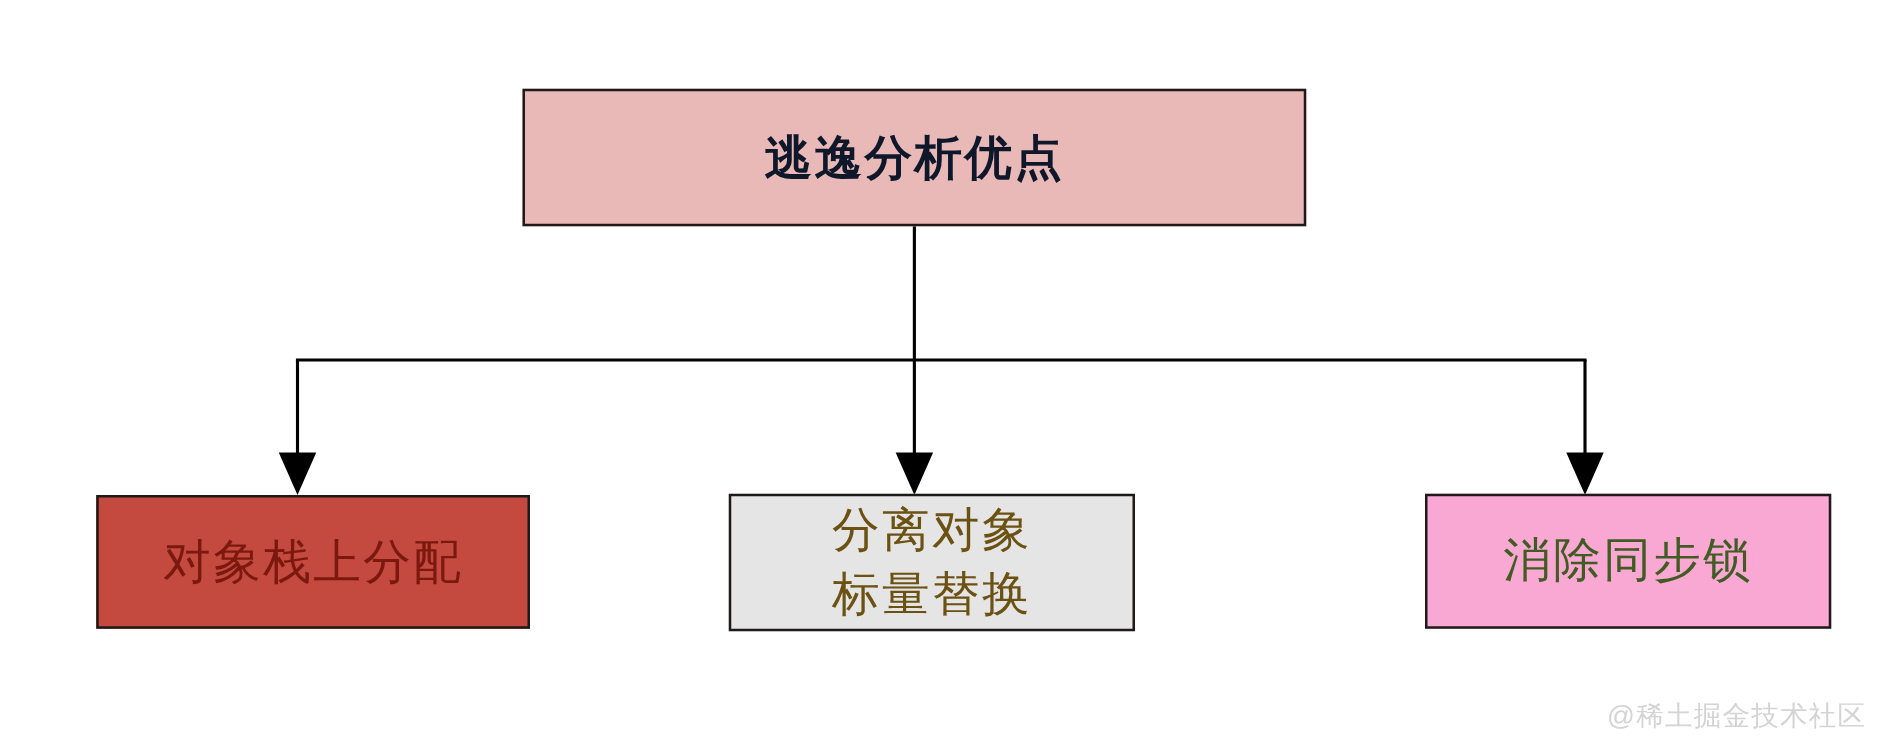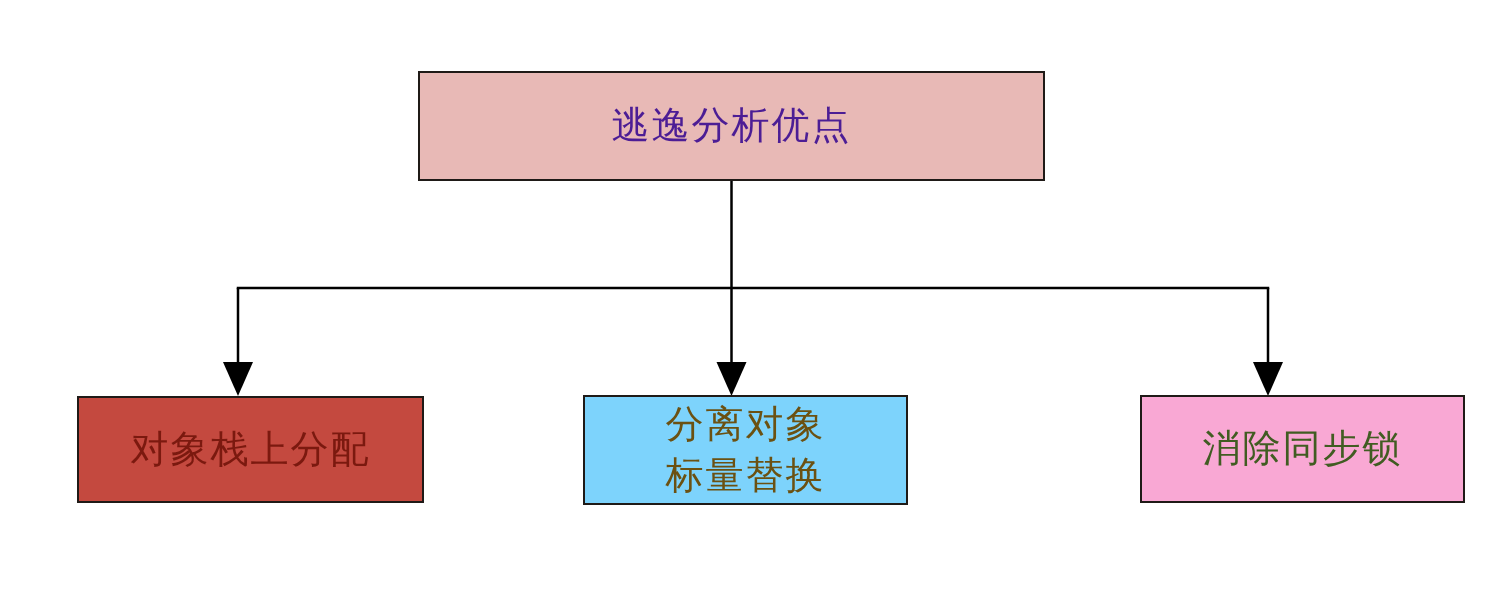--- a/index.html
+++ b/index.html
@@ -60,23 +60,24 @@
     <line x1="731.5" y1="181" x2="731.5" y2="289"></line>
     <line x1="236.75" y1="288" x2="1269.25" y2="288"></line>
     <line x1="238" y1="288" x2="238" y2="366"></line>
     <line x1="731.5" y1="288" x2="731.5" y2="366"></line>
     <line x1="1268" y1="288" x2="1268" y2="366"></line>
     <polygon points="223,362 253,362 238,396"></polygon>
     <polygon points="716.5,362 746.5,362 731.5,396"></polygon>
     <polygon points="1253,362 1283,362 1268,396"></polygon>
   </svg>
 
-  <div class="node node-root" style="background-color: rgb(232, 185, 182); color: #4c1d95; border-color: rgb(31, 26, 23);">逃逸分析优点</div>
+  <div class="node node-root" style="background-color: rgb(232, 185, 182); color: #0f172a; border-color: rgb(31, 26, 23); font-weight: bold;">逃逸分析优点</div>
 
   <div class="node node-left" style="background-color: rgb(196, 73, 63); color: rgb(123, 25, 15); border-color: rgb(31, 26, 23);">对象栈上分配</div>
 
-  <div class="node node-mid" style="background-color: #7dd3fc; color: rgb(107, 81, 18); border-color: rgb(31, 26, 23);">分离对象
+  <div class="node node-mid" style="background-color: #e5e5e5; color: rgb(107, 81, 18); border-color: rgb(31, 26, 23);">分离对象
 标量替换</div>
 
   <div class="node node-right" style="background-color: #f9a8d4; color: rgb(65, 92, 34); border-color: rgb(31, 26, 23); margin-left: 20px;">消除同步锁</div>
 
+  <div class="watermark" style="color: rgb(212, 212, 212);">@稀土掘金技术社区</div>
 
 </div>
 
 </body></html>

